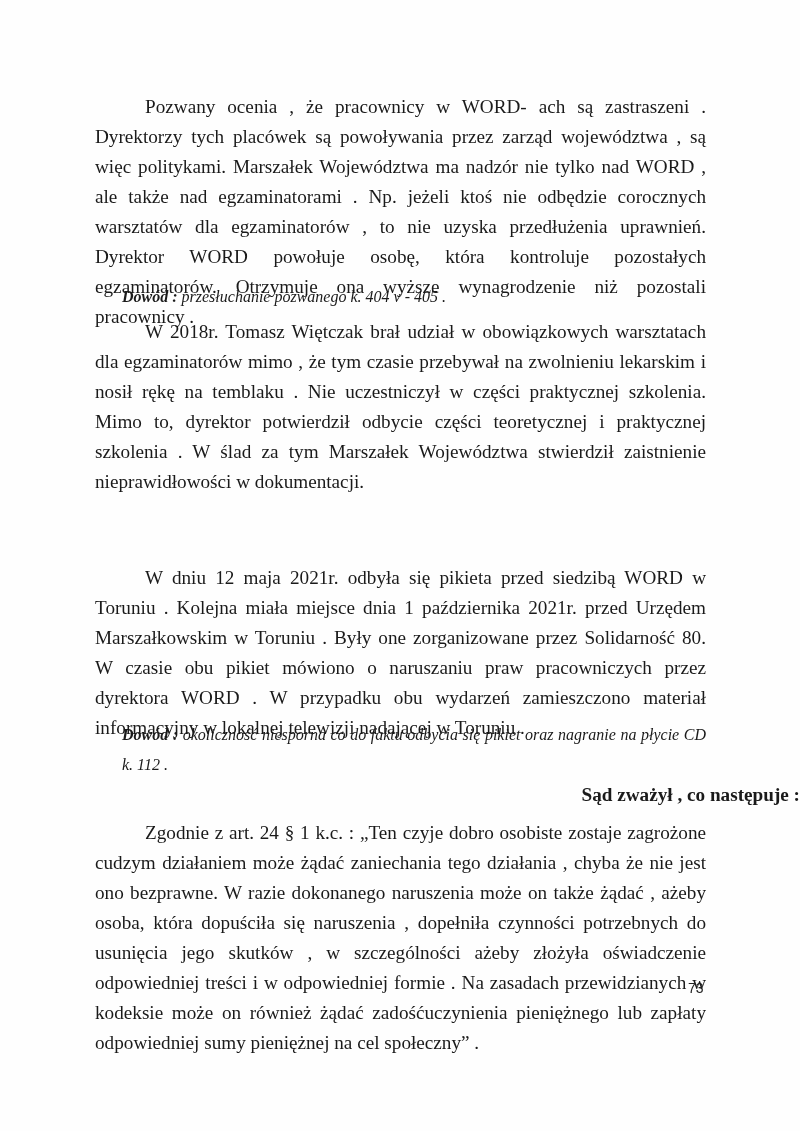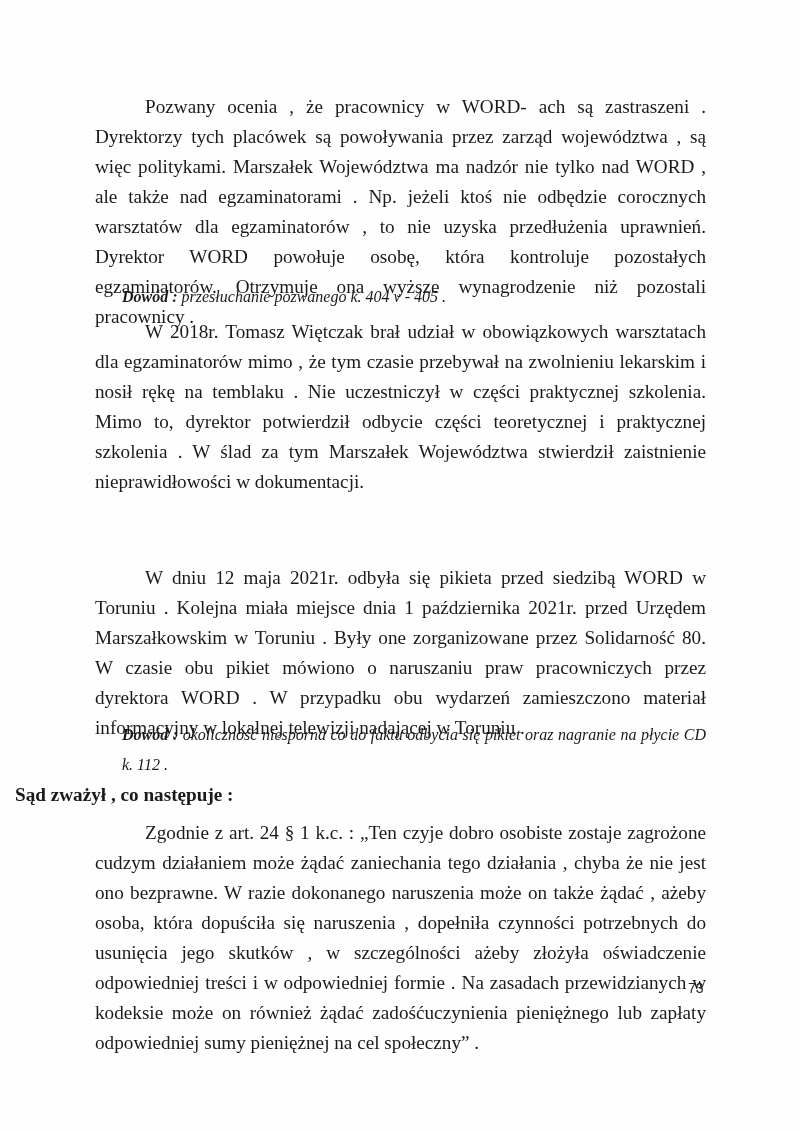--- a/index.html
+++ b/index.html
@@ -4,21 +4,21 @@
 <style>
   html, body { margin: 0; padding: 0; background: #ffffff; }
   body { width: 800px; height: 1131px; position: relative; overflow: hidden;
          font-family: "Liberation Serif", "DejaVu Serif", serif; color: #1a1a1a; }
   .page { position: absolute; left: 0; top: 0; width: 800px; height: 1131px; background: #fefefe; }
   .body-para { position: absolute; left: 95px; width: 611px; font-size: 19.2px; line-height: 30px;
                text-align: justify; text-indent: 50px; margin: 0; }
   .evidence { position: absolute; left: 122px; width: 584px; font-size: 16px; line-height: 30px;
               font-style: italic; text-align: justify; margin: 0; }
   .evidence .label { font-weight: bold; }
-  .heading { position: absolute; left: 0; width: 800px; top: 780px; text-align: left;
+  .heading { position: absolute; left: 0; width: 800px; top: 780px; text-align: right;
              font-size: 19.2px; font-weight: bold; line-height: 30px; margin: 0; padding-left: 15px; box-sizing: border-box; }
   .page-number { position: absolute; left: 688px; top: 980px; font-family: "Liberation Sans", sans-serif;
                  font-size: 14px; color: #222; }
   .watermark { position: absolute; right: 8px; top: 1096px; font-family: Liberation Mono, monospace;
                font-size: 15px; color: #b8b8b8; letter-spacing: -0.2px; margin-top: 34px; }
 </style>
 </head>
 <body>
 
 <div class="page">

